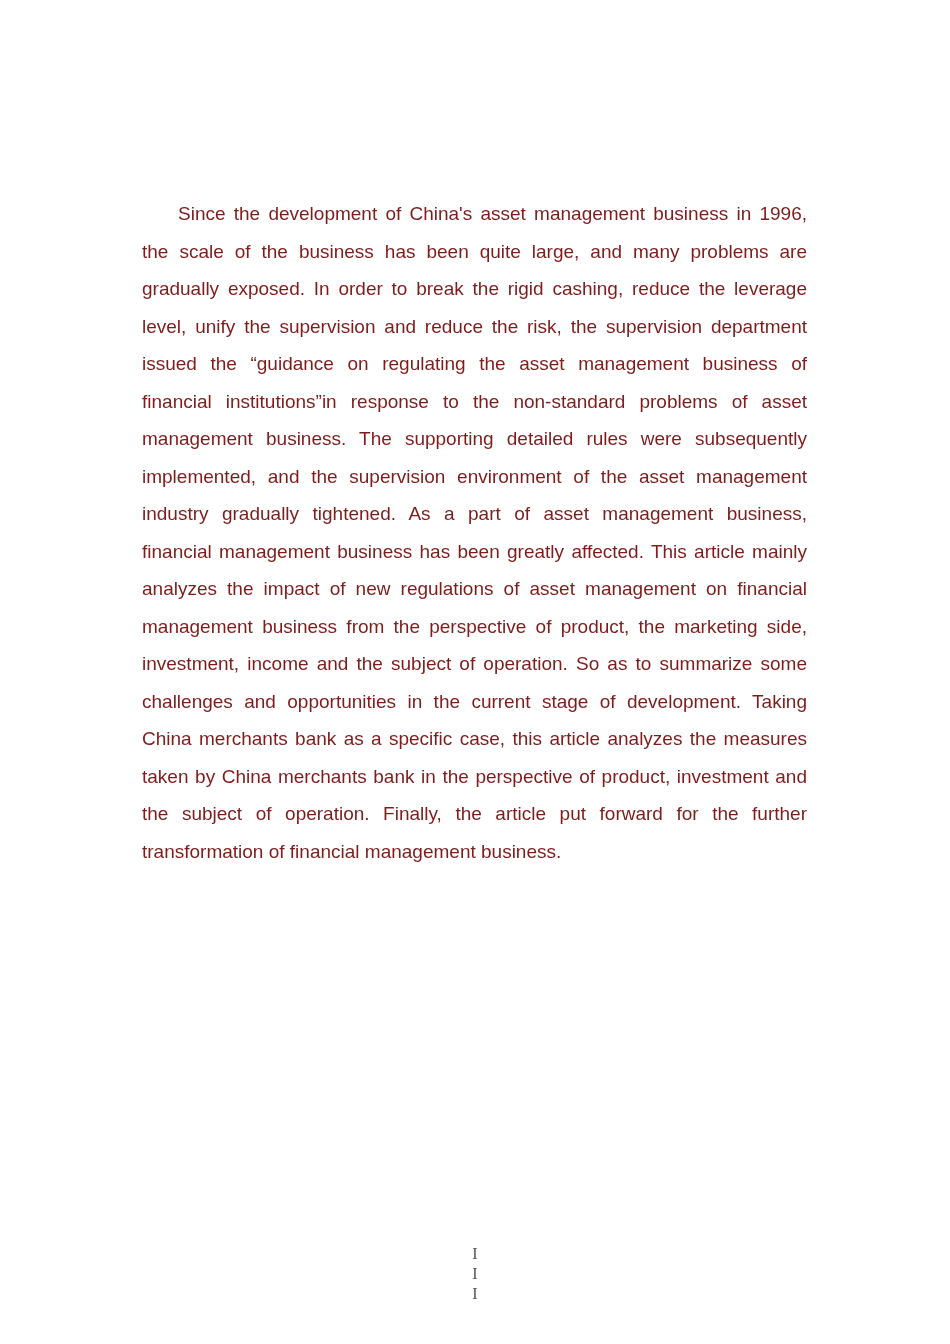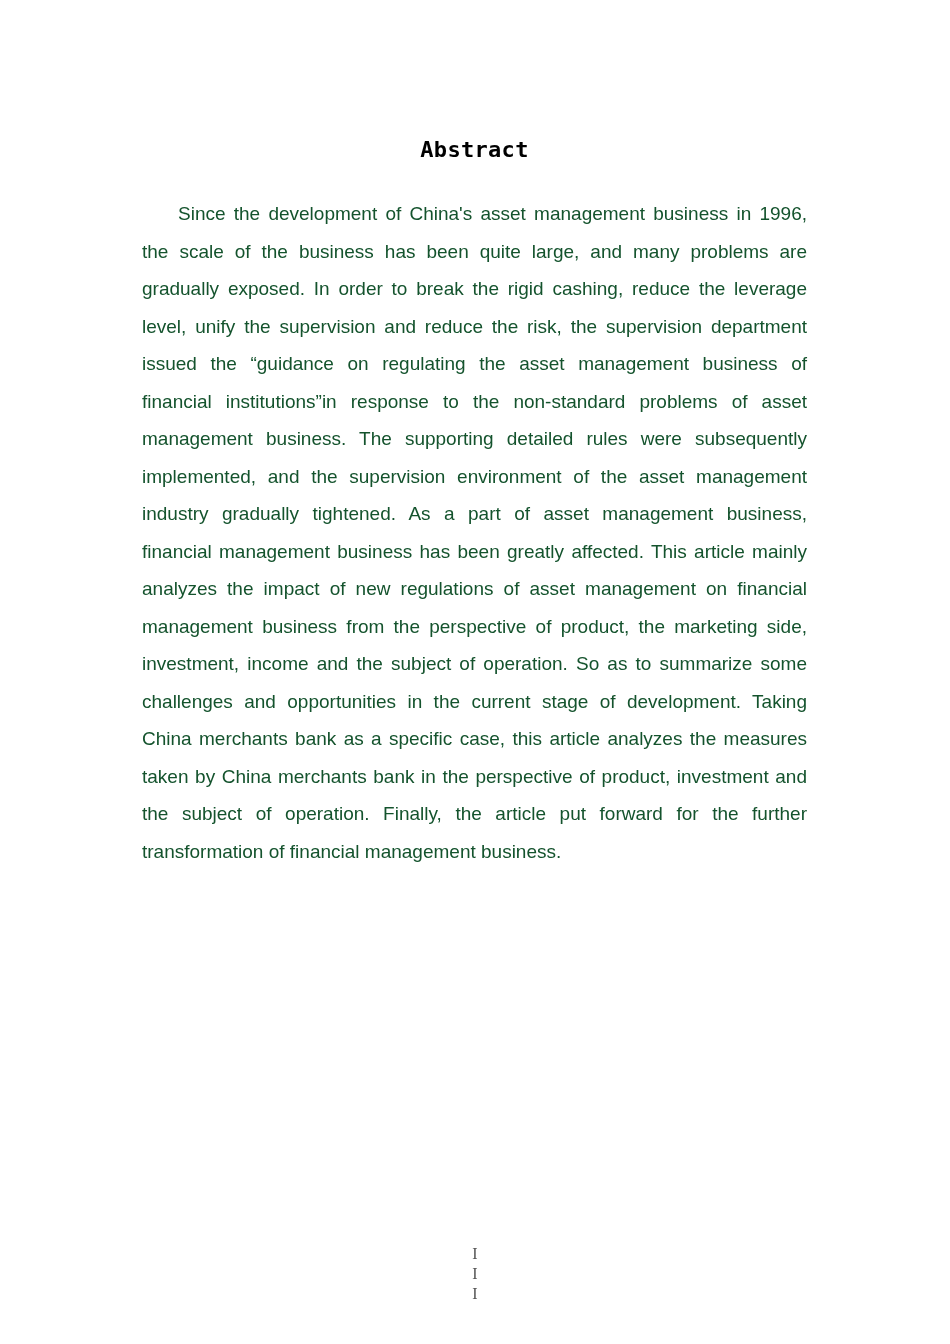--- a/index.html
+++ b/index.html
@@ -49,21 +49,21 @@
     width: 665px;
   }
 
   .para {
     margin: 0;
     font-size: 19px;
     line-height: 37.5px;
     text-align: justify;
     text-justify: inter-word;
     text-indent: 36px;
-    color: #14532d;
+    color: #7f1d1d;
     word-spacing: 0px;
     hyphens: none;
   }
 
   .para + .para {
     margin-top: 0;
   }
 
   .kw-label {
     font-weight: bold;
@@ -89,21 +89,20 @@
     line-height: 20px;
     color: #555555;
     height: 20px;
   }
 </style>
 </head>
 <body>
 
 <div class="page">
 
-  <div class="doc-title">Abstract</div>
 
   <div class="body-block">
 
     <p class="para">Since the development of China's asset management business in 1996, the scale of the business has been quite large, and many problems are gradually exposed. In order to break the rigid cashing, reduce the leverage level, unify the supervision and reduce the risk, the supervision department issued the “guidance on regulating the asset management business of financial institutions”in response to the non-standard problems of asset management business. The supporting detailed rules were subsequently implemented, and the supervision environment of the asset management industry gradually tightened. As a part of asset management business, financial management business has been greatly affected. This article mainly analyzes the impact of new regulations of asset management on financial management business from the perspective of product, the marketing side, investment, income and the subject of operation. So as to summarize some challenges and opportunities in the current stage of development. Taking China merchants bank as a specific case, this article analyzes the measures taken by China merchants bank in the perspective of product, investment and the subject of operation. Finally, the article put forward for the further transformation of financial management business.</p>
 
 
   </div>
 
   <div class="footer-marks">
     <span class="footer-mark">I</span>

